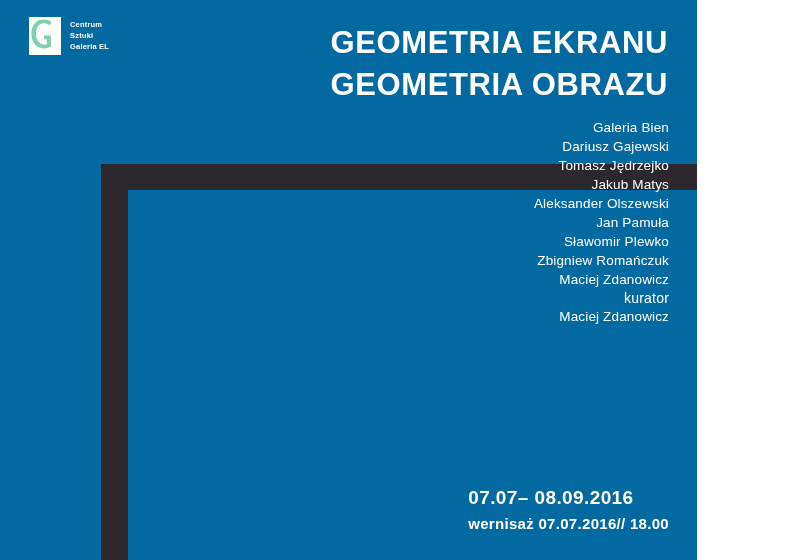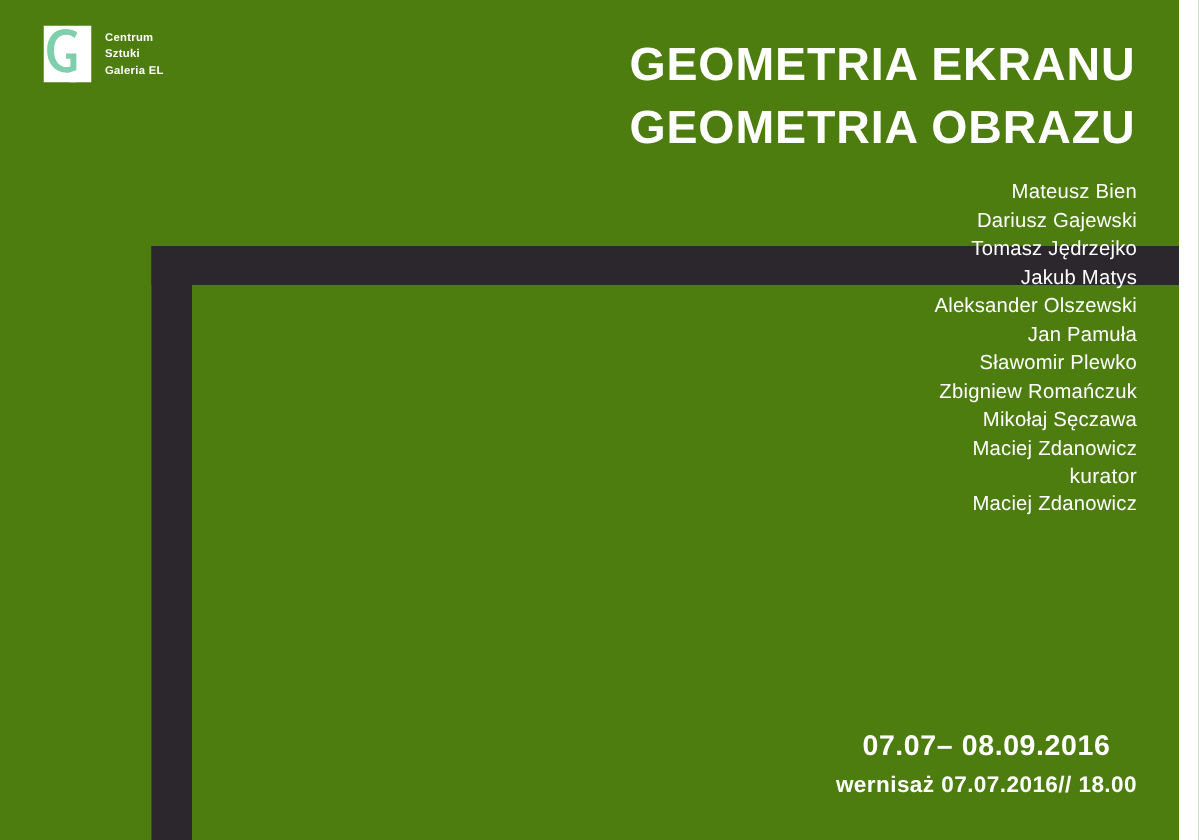--- a/index.html
+++ b/index.html
@@ -2,24 +2,24 @@
 <html><head>
 <meta charset="utf-8">
 <style>
   html, body {
     margin: 0;
     padding: 0;
     background: #ffffff;
   }
   #poster {
     position: relative;
-    width: 786px;
+    width: 697px;
     height: 560px;
     overflow: hidden;
-    background: #4d7c0f;
+    background: #0369a1;
     font-family: "Liberation Sans", sans-serif;
     -webkit-font-smoothing: antialiased;
   }
 
   
   .frame-h {
     position: absolute;
     left: 101px;
     top: 164px;
     width: 698px;
@@ -98,21 +98,21 @@
     font-size: 14px;
     line-height: 18px;
     letter-spacing: 0.2px;
   }
 
   
   .dates-wrap {
     position: absolute;
     right: 28px;
     bottom: 24px;
-    text-align: center;
+    text-align: left;
   }
   .date-main {
     color: #ffffff;
     font-size: 19px;
     font-weight: bold;
     line-height: 28px;
     letter-spacing: 0.4px;
     white-space: nowrap;
   }
   .date-sub {
@@ -144,29 +144,28 @@
       <span>Galeria EL</span>
     </div>
   </div>
 
   <div class="title-wrap">
     <div class="title-line">GEOMETRIA EKRANU</div>
     <div class="title-line">GEOMETRIA OBRAZU</div>
   </div>
 
   <div class="names-wrap">
-    <div class="name-line">Mateusz Bien</div>
+    <div class="name-line">Galeria Bien</div>
     <div class="name-line">Dariusz Gajewski</div>
     <div class="name-line">Tomasz Jędrzejko</div>
     <div class="name-line">Jakub Matys</div>
     <div class="name-line">Aleksander Olszewski</div>
     <div class="name-line">Jan Pamuła</div>
     <div class="name-line">Sławomir Plewko</div>
     <div class="name-line">Zbigniew Romańczuk</div>
-    <div class="name-line">Mikołaj Sęczawa</div>
     <div class="name-line">Maciej Zdanowicz</div>
     <div class="name-line role">kurator</div>
     <div class="name-line">Maciej Zdanowicz</div>
   </div>
 
   <div class="dates-wrap">
     <div class="date-main">07.07– 08.09.2016</div>
     <div class="date-sub">wernisaż 07.07.2016// 18.00</div>
   </div>
 

